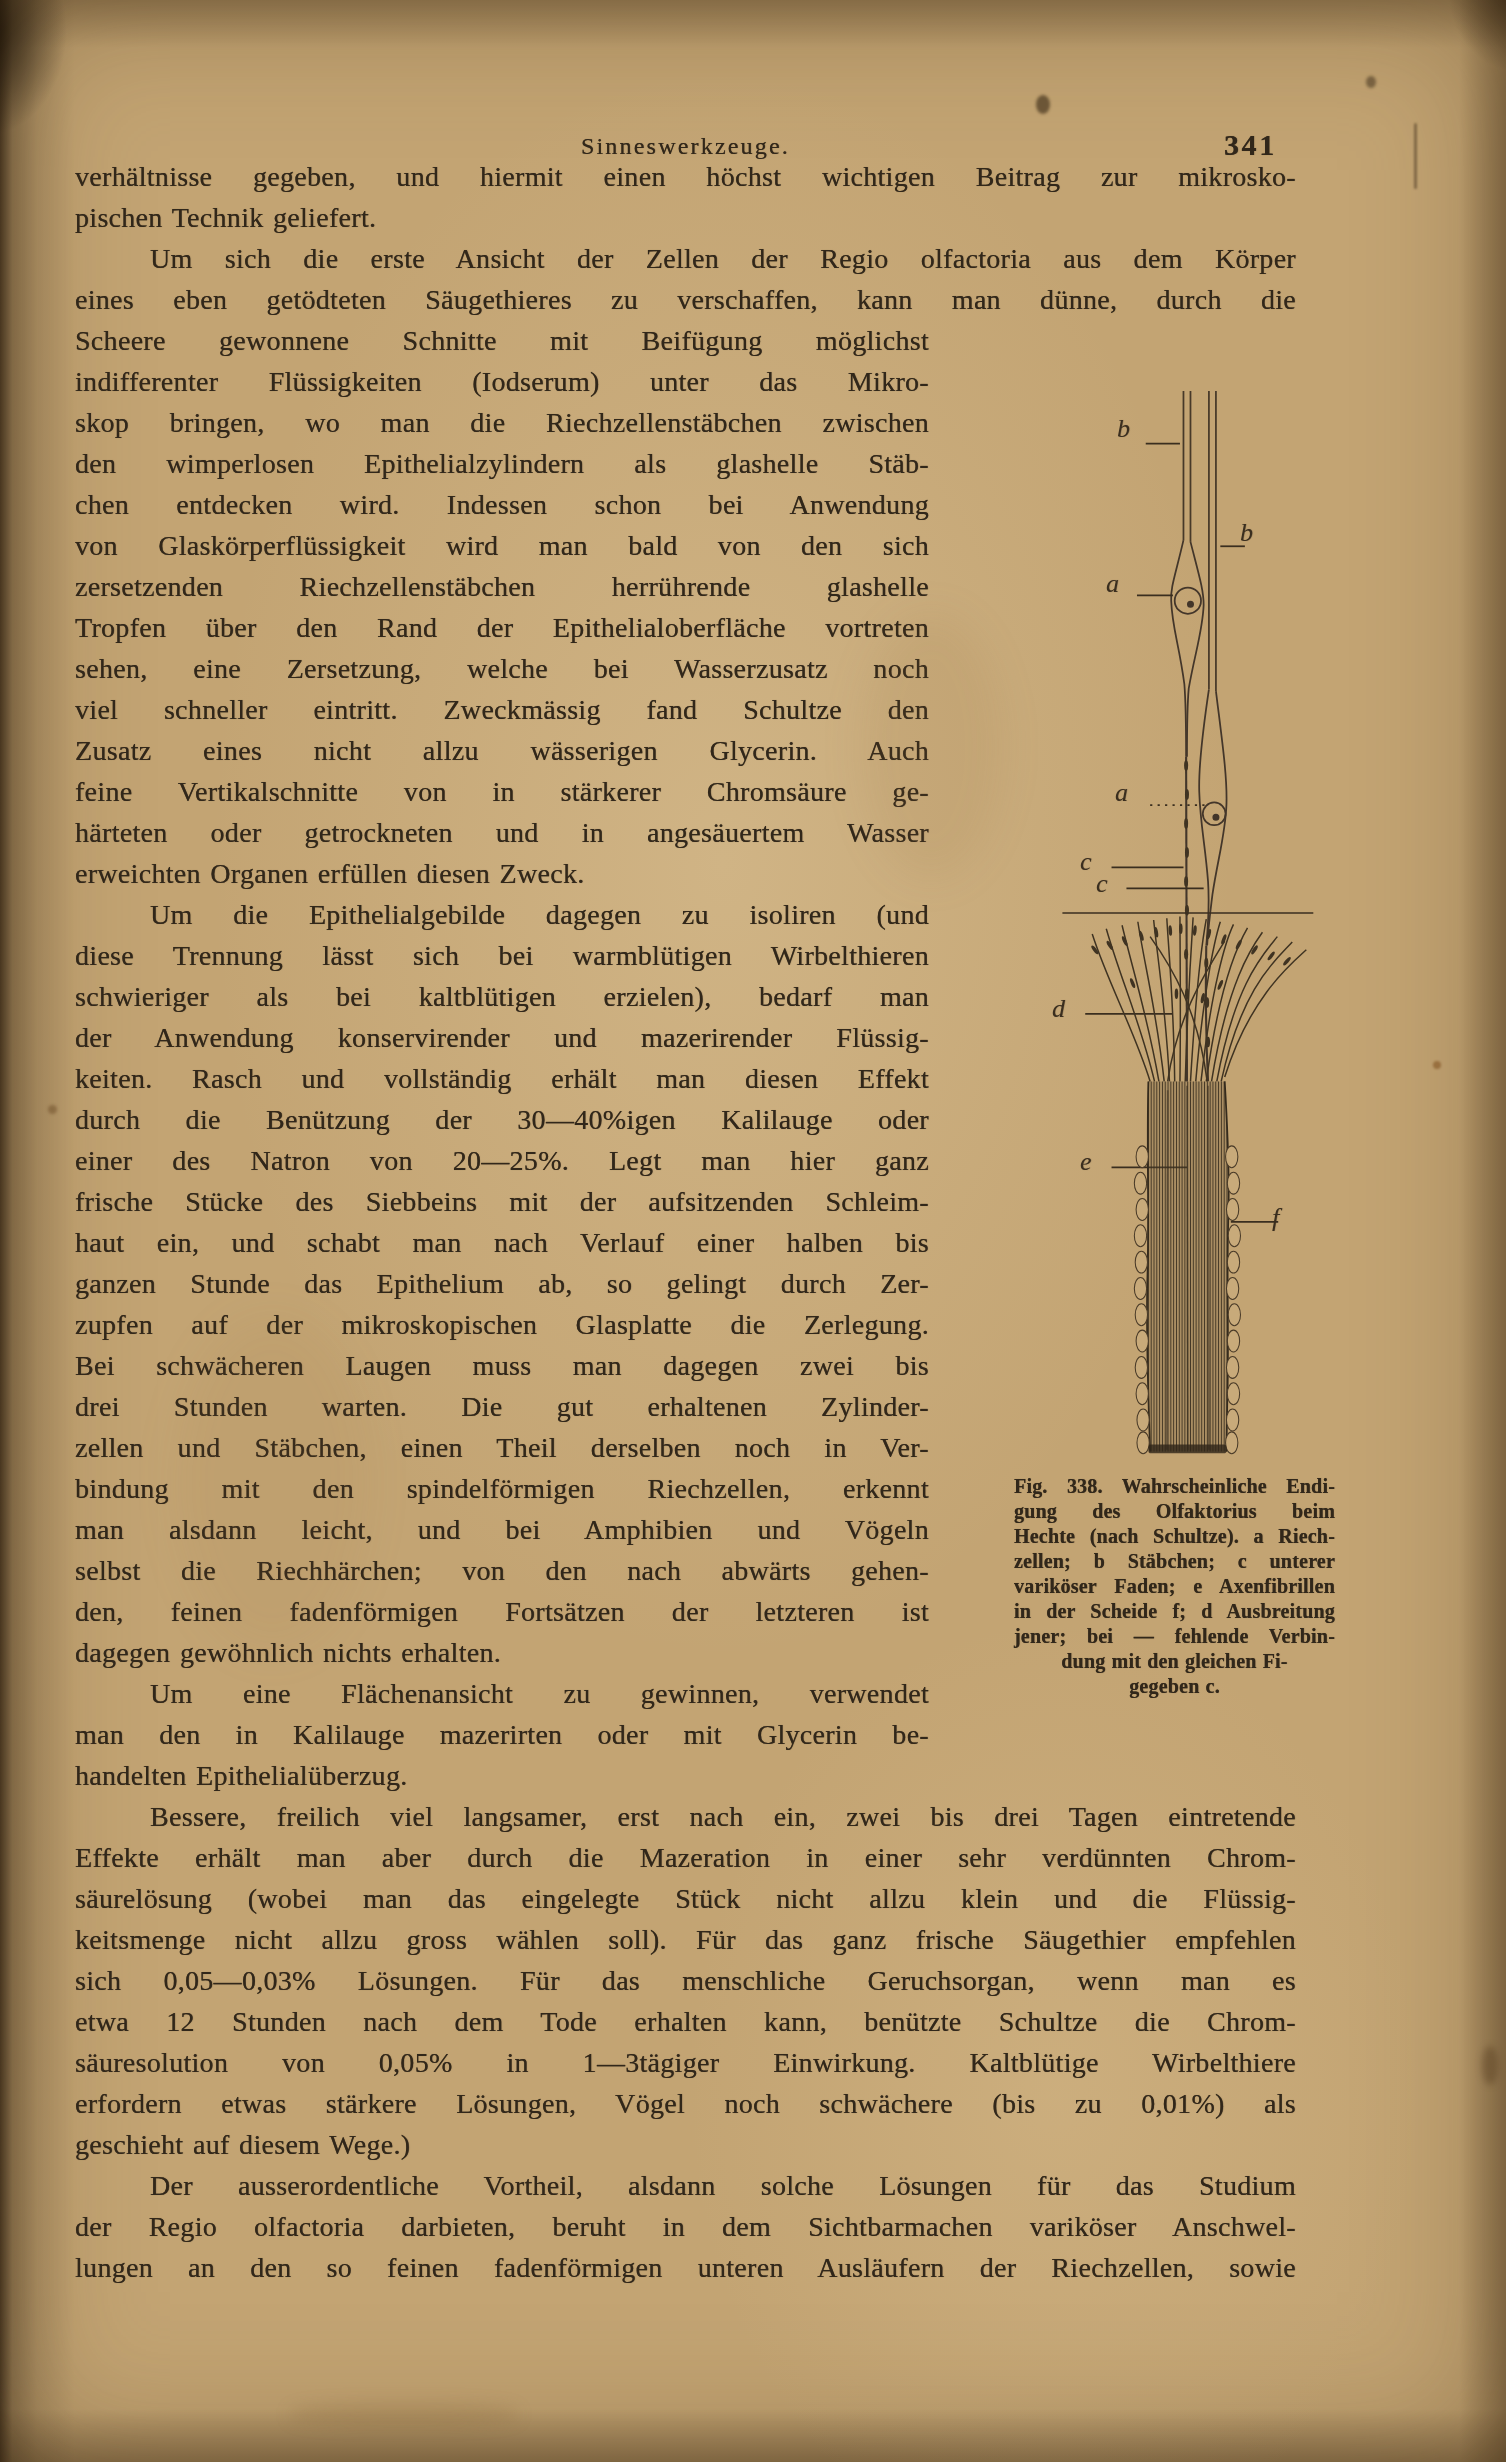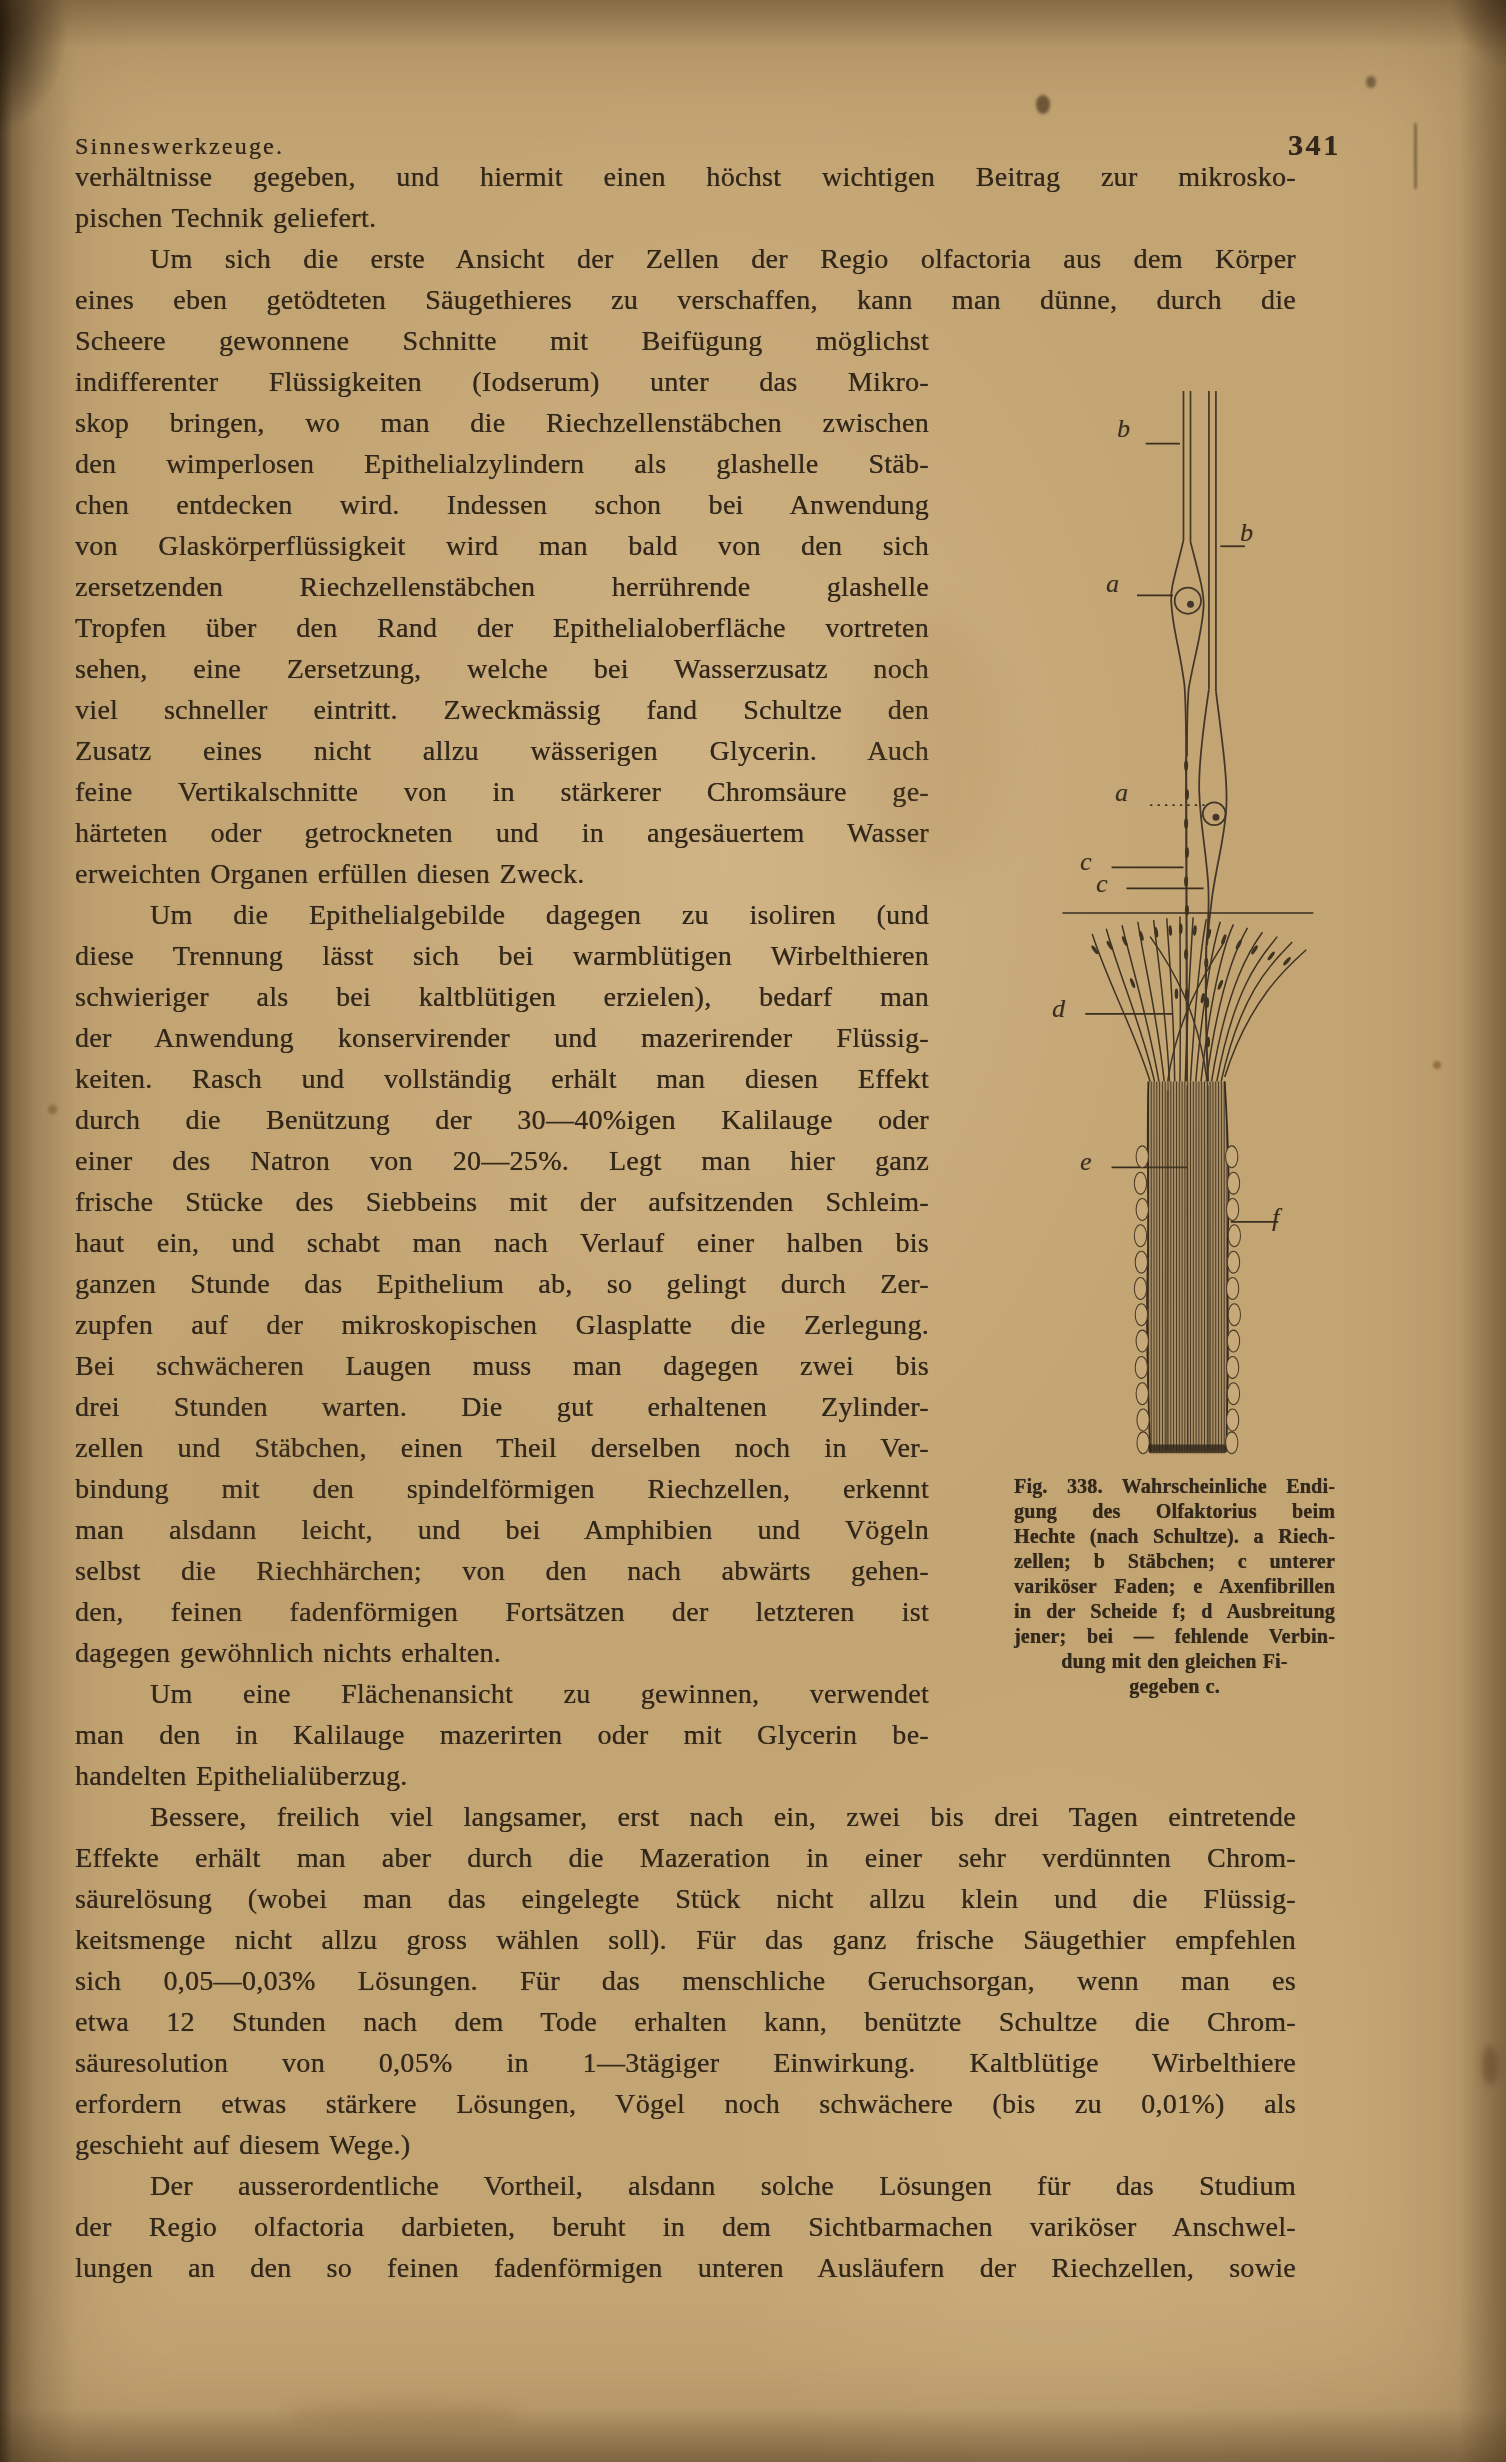--- a/index.html
+++ b/index.html
@@ -12,23 +12,23 @@
       radial-gradient(615px 790px at 70% 85%, rgba(226,199,152,.28), rgba(0,0,0,0) 60%),
       radial-gradient(114px 149px at -13px 31px, rgba(12,7,2,.85), rgba(0,0,0,0) 70%),
       radial-gradient(97px 114px at 1516px -8.8px, rgba(25,15,6,.65), rgba(0,0,0,0) 70%),
       linear-gradient(90deg, rgba(28,17,7,.75) 0px, rgba(28,17,7,.32) 12.3px, rgba(28,17,7,.12) 37px, rgba(0,0,0,0) 75px),
       linear-gradient(270deg, rgba(52,34,15,.40) 0px, rgba(0,0,0,0) 48px),
       linear-gradient(180deg, rgba(54,36,16,.32) 0px, rgba(0,0,0,0) 48px),
       linear-gradient(0deg, rgba(52,34,15,.38) 0px, rgba(0,0,0,0) 53px);
     box-shadow: inset 0 0 123px 22px rgba(80,56,26,.35);
   }
   .ink{color:#31271a;text-shadow:0.4px 0.4px 0.8px rgba(49,39,26,.38), 0 0 0.5px rgba(49,39,26,.55);}
-  .hdr-title{position:absolute;left:75px;top:133px;width:1221px;
+  .hdr-title{position:absolute;left:75px;top:133px;width:1221px;text-align:center;
     font-size:24px;letter-spacing:2.2px;}
-  .hdr-num{position:absolute;left:1288px;top:128px;font-size:30px;font-weight:700;letter-spacing:2.6px;}
+  .hdr-num{position:absolute;left:1224px;top:128px;font-size:30px;font-weight:700;letter-spacing:2.6px;}
   .textflow{position:absolute;left:75px;top:156px;width:1221px;font-size:28px;
     line-height:41px;letter-spacing:0.3px;word-spacing:2.2px;}
   .block{width:1221px;}
   .block.narrow{width:854px;}
   .ln{text-align:justify;white-space:nowrap;overflow:visible;}
   .ln{white-space:normal;}
   .ln.j{text-align:justify;text-align-last:justify;}
   .ln.i{text-indent:75px;}
   .ln.ctr{text-align:center;text-align-last:center;}
   .figure-wrap{position:absolute;left:1001px;top:379px;width:386px;height:1089px;}

